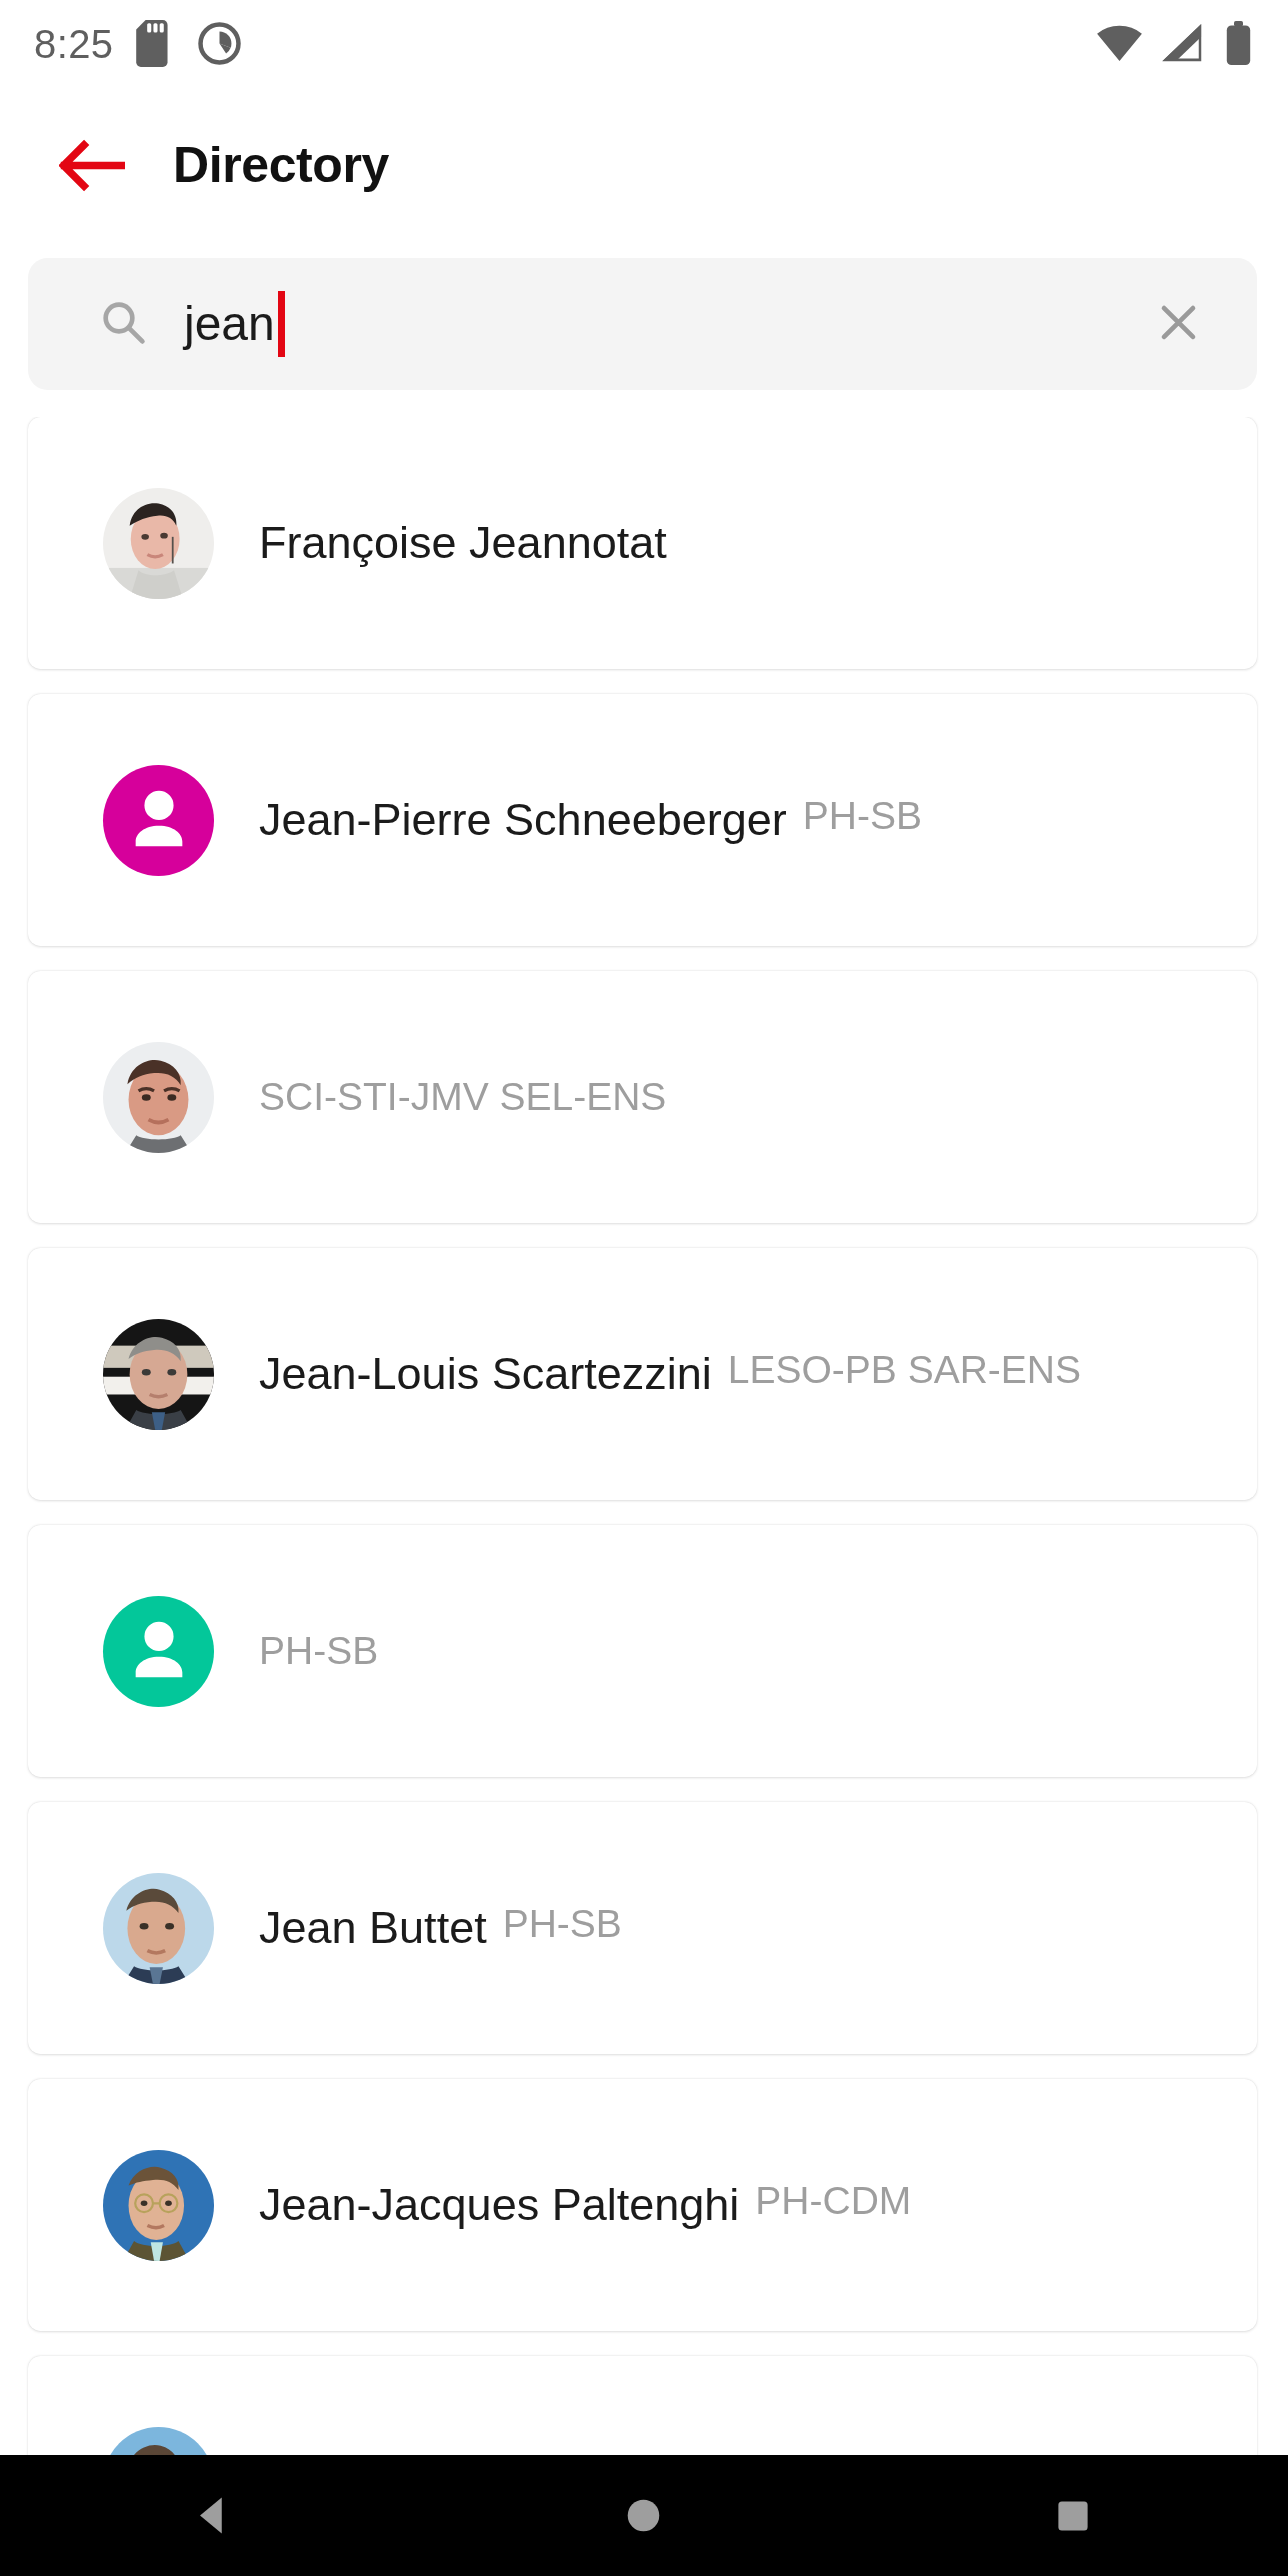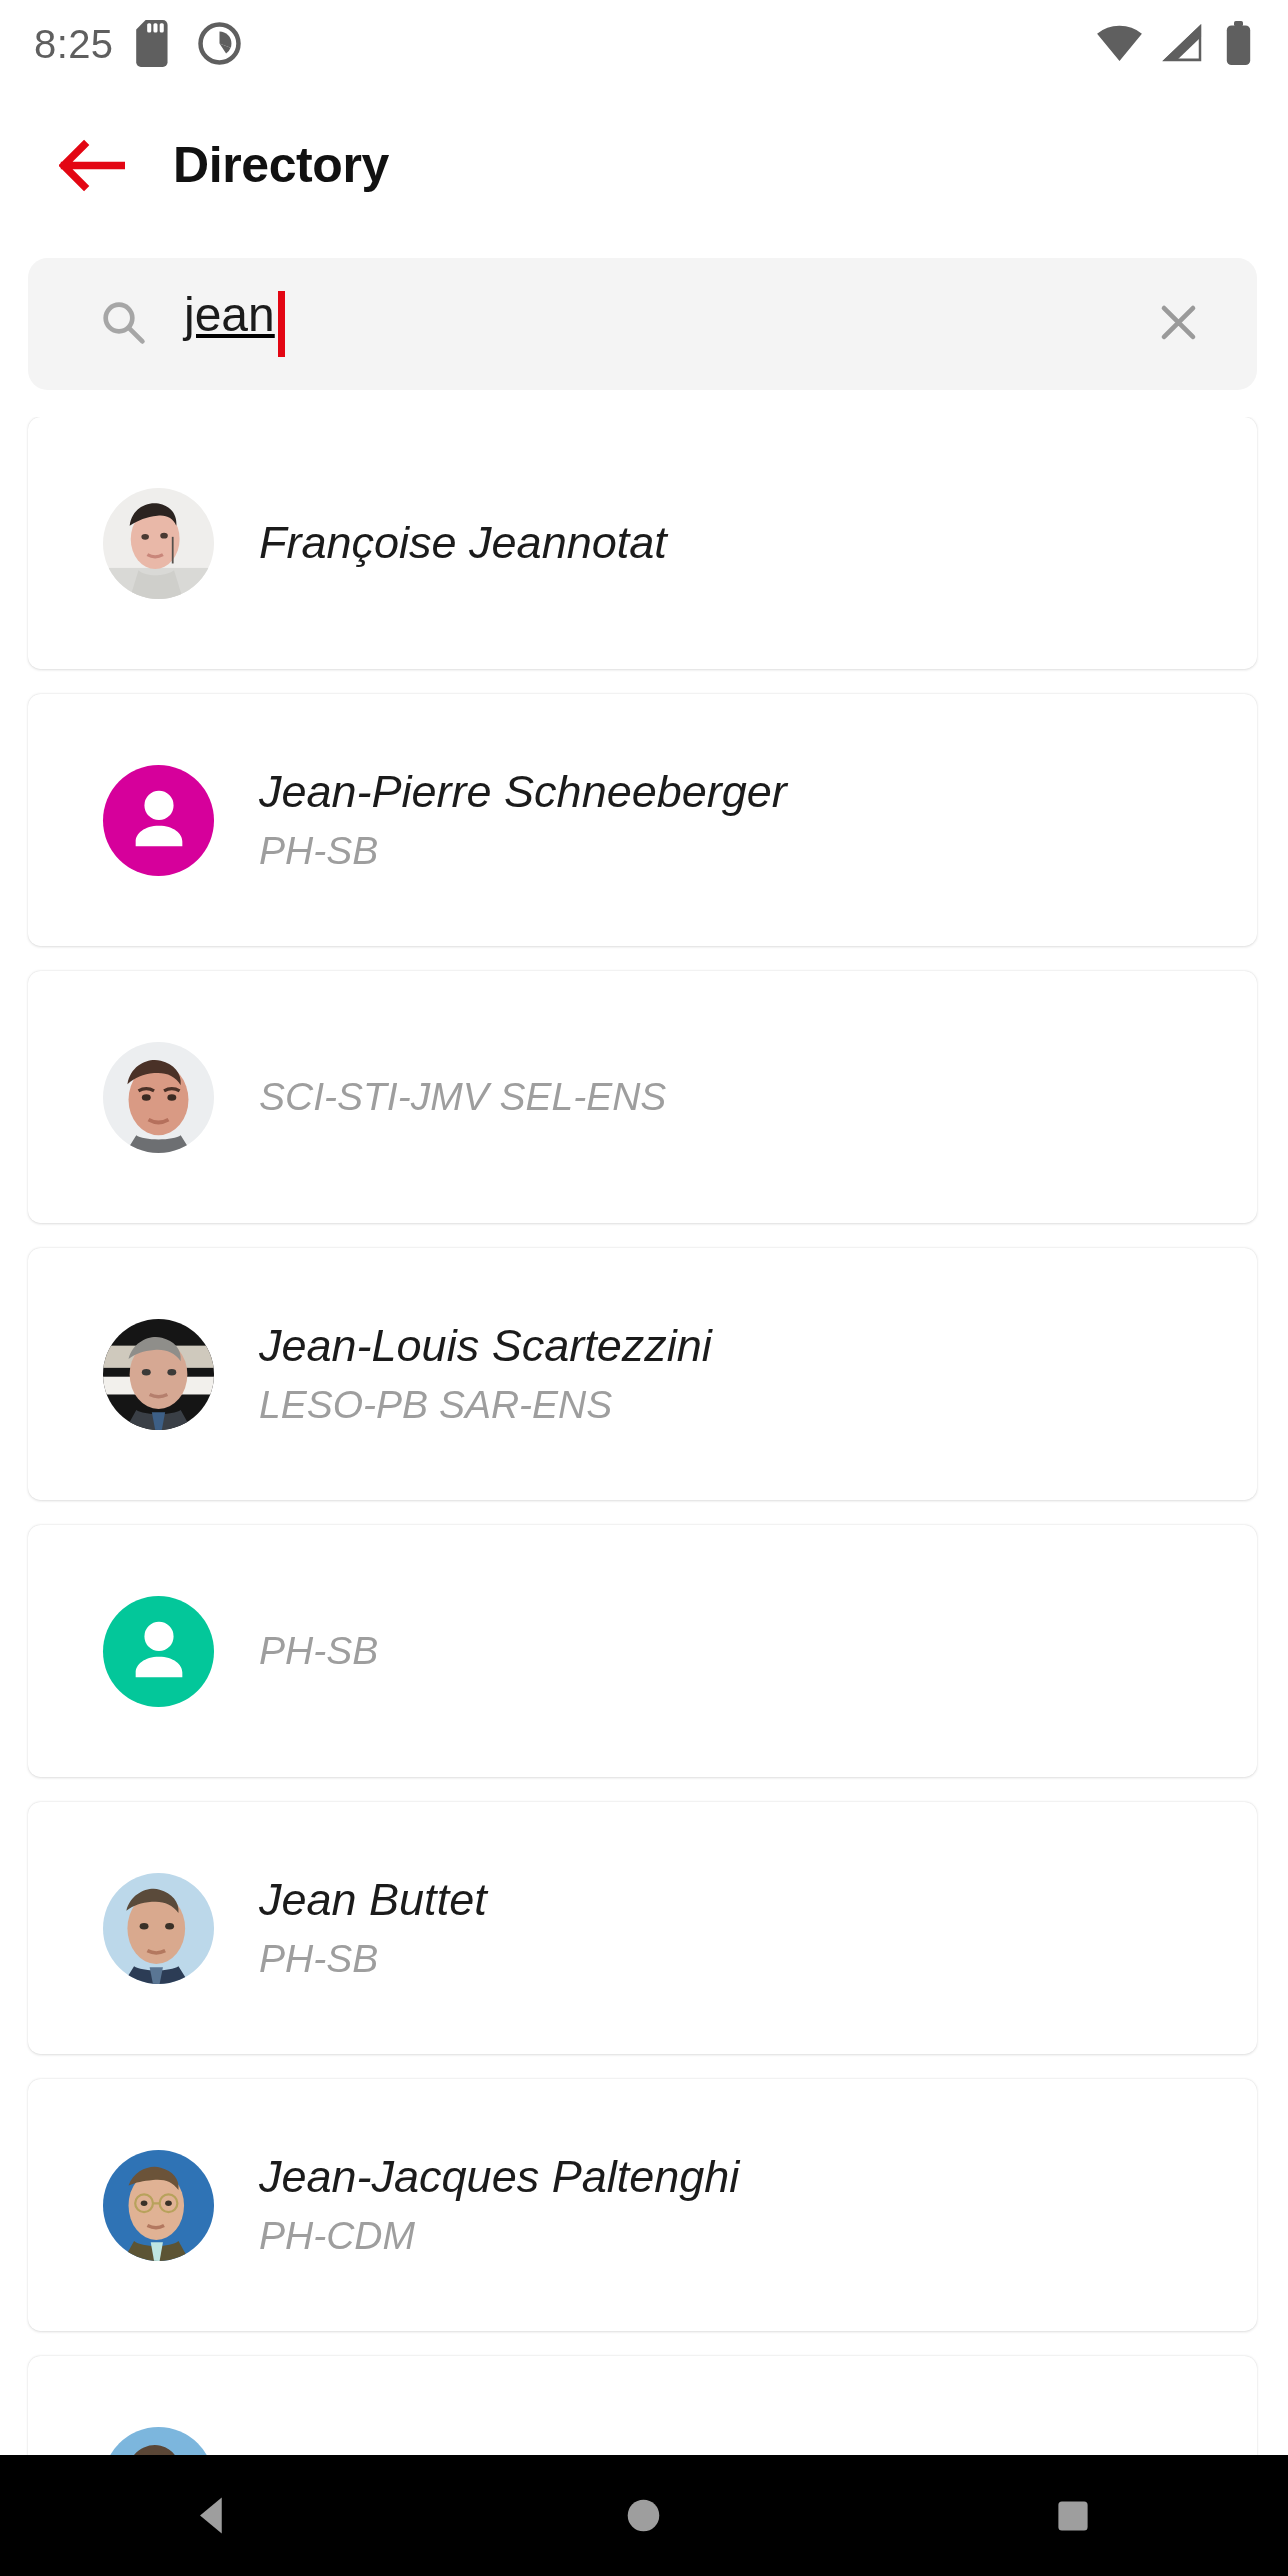--- a/index.html
+++ b/index.html
@@ -32,21 +32,21 @@
   }
 
   
   .searchwrap { position:absolute; top:258px; left:28px; width:1229px; height:132px; }
   .searchbar {
     width:100%; height:100%;
     background:#f4f4f4; border-radius:19.7px;
     display:flex; align-items:center; padding:0 30px;
   }
   .search-ico { flex:0 0 auto; margin-left:43px; }
-  .search-text-area { flex:1 1 auto; display:flex; align-items:flex-start; margin-left:38px;text-decoration:underline; }
+  .search-text-area { flex:1 1 auto; display:flex; align-items:center; margin-left:38px; }
   .search-text { font-size:48px; color:#1b1b1b; line-height:1; }
   .caret { width:6.3px; height:66px; background:#e30613; margin-left:3.6px; }
   .clear-ico { flex:0 0 auto; margin-right:25px; cursor:pointer; }
 
   
   .list {
     position:absolute; top:417px; left:0; width:1288px; height:2038px;
     overflow:hidden;
   }
   .card {
@@ -55,21 +55,21 @@
     box-shadow:0 0.9px 2.7px rgba(0,0,0,0.13), 0 0 0.9px rgba(0,0,0,0.10);
     display:flex; align-items:center;
   }
   .avatar {
     flex:0 0 auto; width:111px; height:111px; border-radius:50%;
     margin-left:75px; overflow:hidden; position:relative;
     display:flex; align-items:center; justify-content:center;
   }
   .avatar.placeholder svg { width:70px; height:70px; }
   .avatar-photo { width:100%; height:100%; display:block; }
-  .card-text { margin-left:45px; display:flex; flex-direction:column; gap:16px;font-style:italic; }
+  .card-text { margin-left:45px; display:flex; gap:16px; }
   .card-name { font-size:45px; color:#1b1b1b; line-height:1.05; white-space:nowrap; }
   .card-unit { font-size:39px; color:#9e9e9e; line-height:1.05; white-space:nowrap; }
 
   
   .navbar {
     position:absolute; bottom:0; left:0; width:1288px; height:121px;
     background:#000; display:flex; align-items:center; justify-content:space-around;
   }
   .nav-btn { width:143px; height:121px; display:flex; align-items:center; justify-content:center; cursor:pointer; }
 </style>

